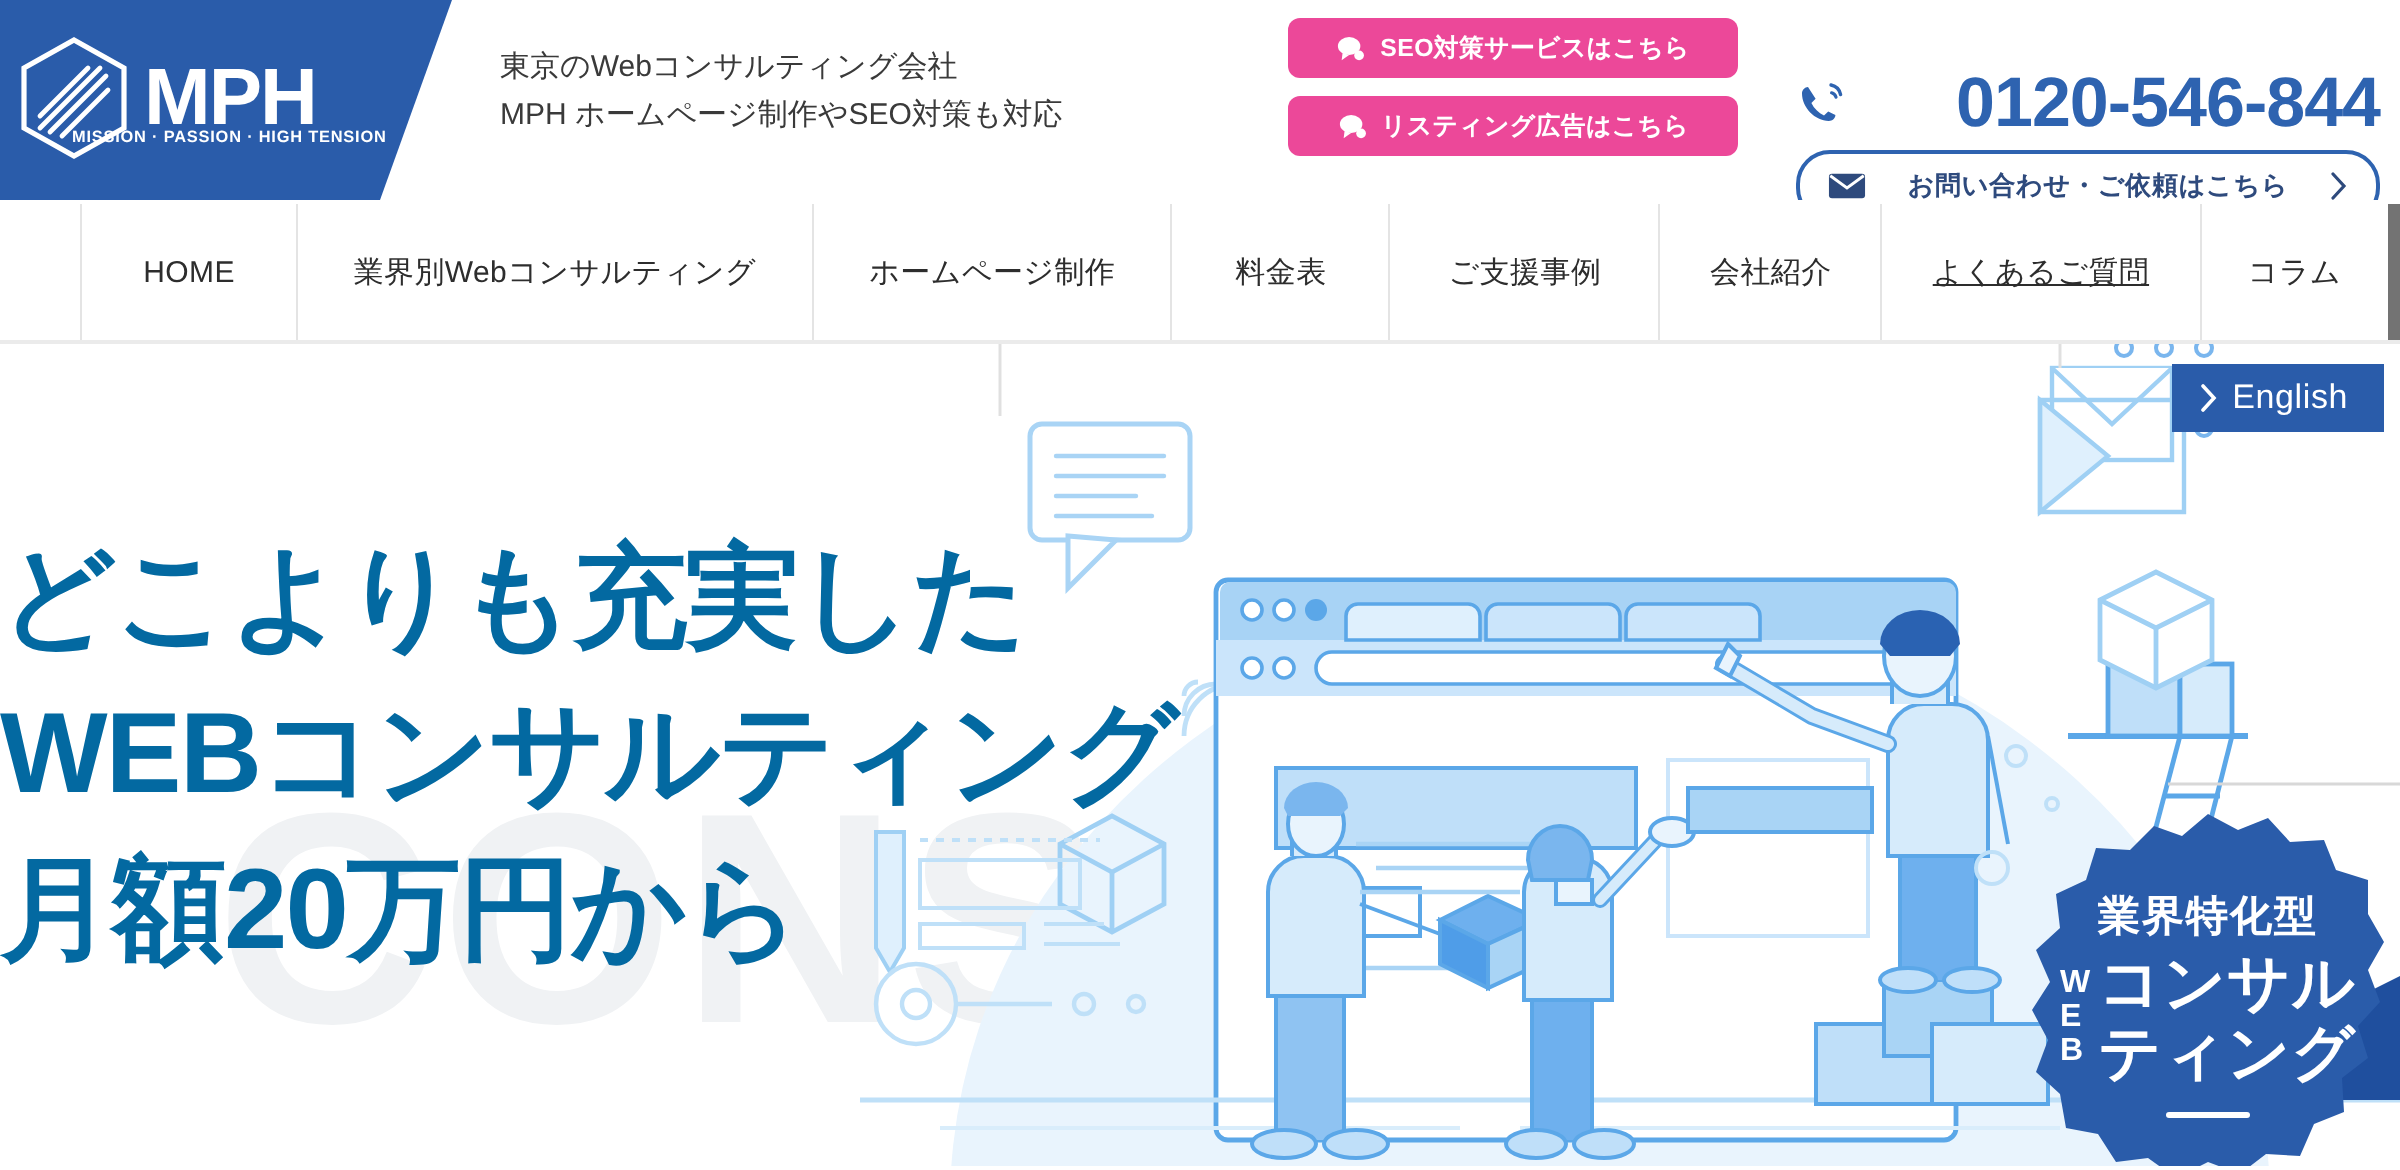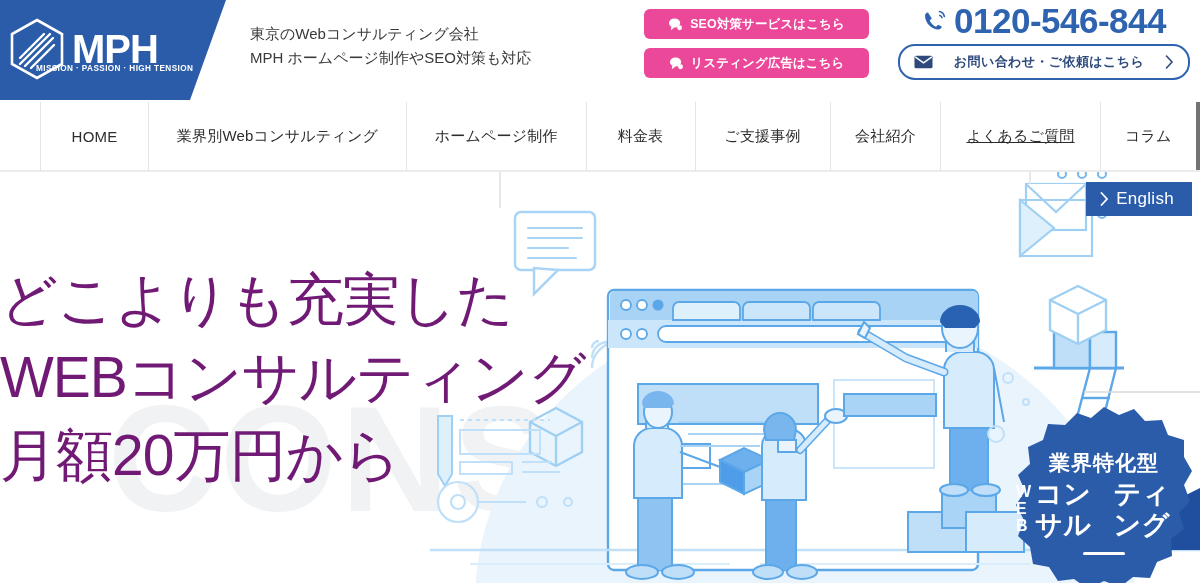--- a/index.html
+++ b/index.html
@@ -44,21 +44,21 @@
   .hdr-btn {
     width: 225px; height: 30px; border-radius: 6px;
     background: #ec4899; color: #fff;
     display: flex; align-items: center; justify-content: center; gap: 7px;
     font-size: 12.4px; font-weight: 700; letter-spacing: 0.2px;
     margin-bottom: 9px; cursor: pointer; white-space: nowrap;
   }
   .hdr-btn svg { flex: none; }
 
   .tel-block { position: absolute; left: 898px; top: 3px; width: 292px; }
-  .tel-row { display: flex; align-items: center; justify-content: center; gap: 6px; }
+  .tel-row { display: flex; align-items: center; justify-content: space-between; gap: 6px; margin-top: 31px; }
   .tel-num {
     font-size: 35px; font-weight: 700; color: #2e63b0;
     letter-spacing: -0.5px; line-height: 1; white-space: nowrap;
   }
   .tel-hours {
     text-align: center; font-size: 11.5px; color: #2e63b0;
     margin-top: 3px; letter-spacing: 0.3px; white-space: nowrap;
   }
   .contact-btn {
     margin-top: 6px; height: 31px; width: 292px;
@@ -85,36 +85,36 @@
     padding: 0 18px; letter-spacing: 0.2px;
   }
   .nav-item:first-child { border-left: 1px solid #e4e4e4; }
   .nav-item.n0 { width: 113px; padding:0; }
   .nav-item.n1 { width: 266px; }
   .nav-item.n2 { width: 185px; }
   .nav-item.n3 { width: 113px; padding:0; }
   .nav-item.n4 { width: 140px; padding:0; }
   .nav-item.n5 { width: 115px; padding:0; }
   .nav-item.n6 { width: 165px; padding:0;text-decoration:underline; }
-  .nav-item.n7 { width: 103px; padding:0; border-right: 4px solid #737373; }
+  .nav-item.n7 { width: 103px; padding:0; border-right: 6px solid #737373; }
 
   
   .hero {
     position: relative; height: 411px; width: 1200px;
     background: #ffffff; overflow: hidden;
   }
   .hero-watermark {
     position: absolute; left: 108px; top: 212px;
     font-size: 150px; font-weight: 700; color: #f0f2f4;
     letter-spacing: 4px; line-height: 1; user-select: none; white-space: nowrap;
   }
   .hero-illus { position: absolute; left: 430px; top: 0; width: 770px; height: 411px; }
   .hero-title {
     position: absolute; left: 0px; top: 88px; z-index: 5;
-    font-size: 57px; font-weight: 400; color: #701a75;
+    font-size: 57px; font-weight: 700; color: #0369a1;
     line-height: 1.37; letter-spacing: -1px; white-space: nowrap;
   }
   .hero-title .ln { display: block; }
   .english-btn {
     position: absolute; right: 8px; top: 10px; z-index: 6;
     background: #2a5caa; color: #fff;
     padding: 7px 18px 7px 14px; font-size: 17px;
     display: flex; align-items: center; gap: 7px; cursor: pointer;
     letter-spacing: 0.3px;
   }
@@ -126,21 +126,21 @@
     position: absolute; inset: 0;
     display: flex; flex-direction: column; align-items: center;
     justify-content: center; color: #fff; padding-top: 6px;
   }
   .badge-top { font-size: 21px; font-weight: 700; letter-spacing: 1px; line-height:1.1; }
   .badge-main { display: flex; align-items: center; gap: 4px; margin-top: 5px; }
   .badge-web {
     display: flex; flex-direction: column; font-size: 16px; font-weight: 700;
     line-height: 1.05; letter-spacing: 0px;
   }
-  .badge-words { display: flex; font-size: 27px; font-weight: 700; line-height: 1.12; letter-spacing: 0.5px; }
+  .badge-words { display: flex; flex-direction: column; font-size: 31px; font-weight: 700; line-height: 1.12; letter-spacing: 0.5px; }
   .badge-rule { width: 42px; height: 3px; background: #fff; margin-top: 12px; border-radius:2px; }
 </style>
 </head>
 <body>
 
 <div class="page">
 
   <div class="header">
     <div class="header-blue"></div>
 

